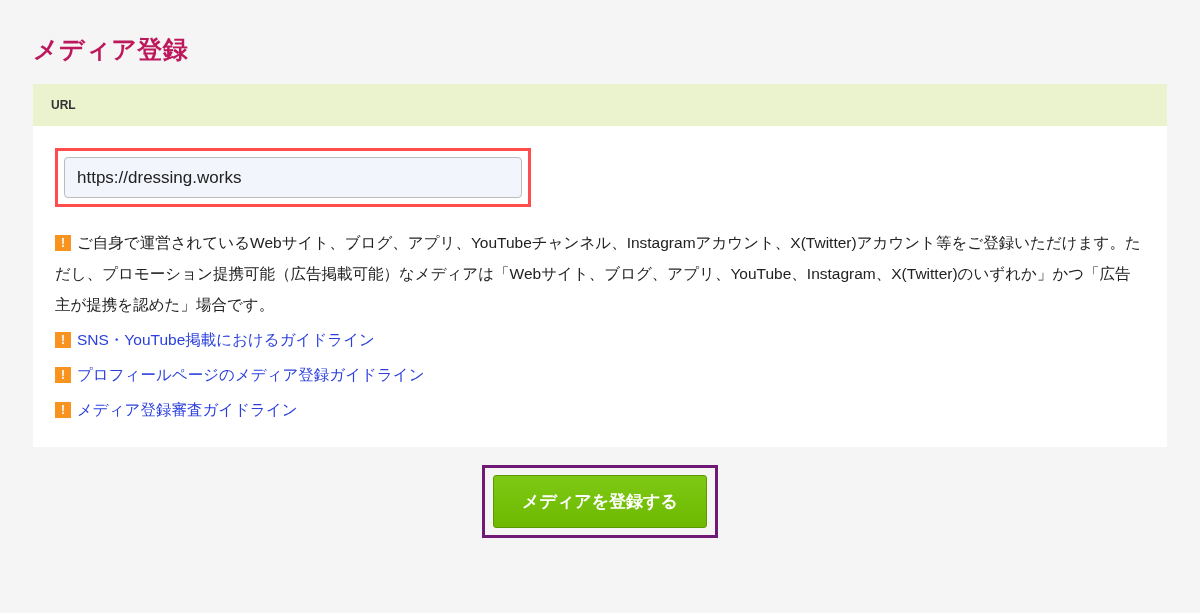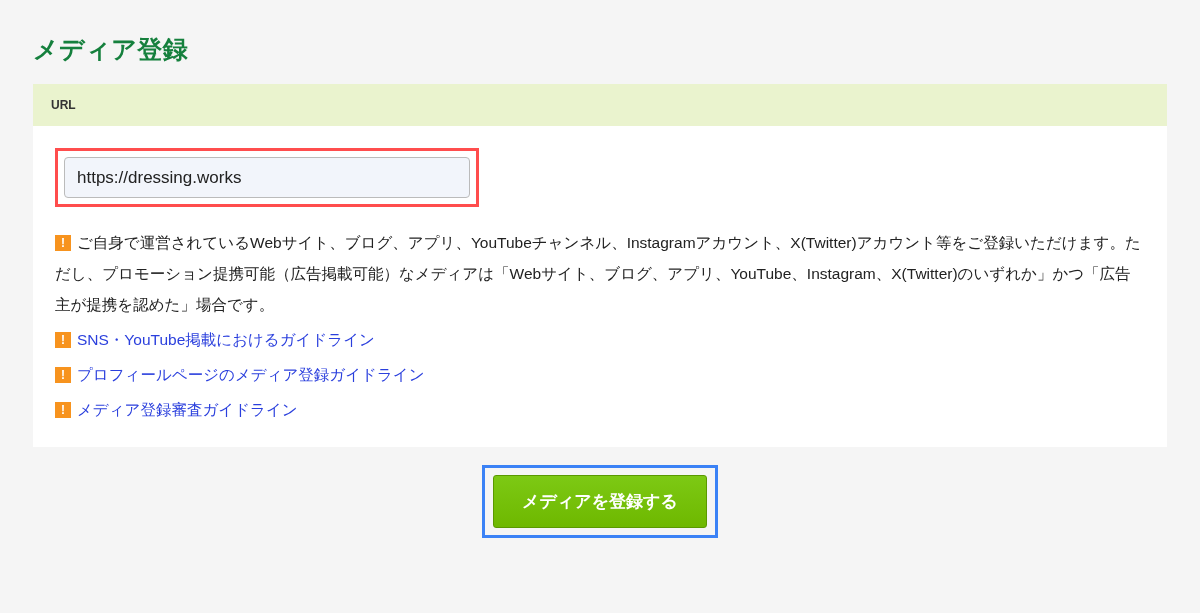--- a/index.html
+++ b/index.html
@@ -1,29 +1,29 @@
 <!DOCTYPE html>
 <html><head>
   <meta charset="utf-8">
   <style>
     * { margin: 0; padding: 0; box-sizing: border-box; }
     body { font-family: -apple-system, BlinkMacSystemFont, "Hiragino Sans", "Hiragino Kaku Gothic ProN", Meiryo, sans-serif; background: #f5f5f5; padding: 18px; width: 1200px; }
     .container { padding: 15px 15px 0px 15px; }
-    .page-title { font-size: 25px; font-weight: bold; color: #15803d; margin-bottom: 18px; letter-spacing: 0.5px; }
+    .page-title { font-size: 25px; font-weight: bold; color: #be185d; margin-bottom: 18px; letter-spacing: 0.5px; }
     .section-header { background: #eaf3ce; padding: 14px 18px; font-size: 12px; font-weight: bold; color: #333; }
     .content-box { background: #fff; padding: 22px 22px 26px 22px; }
     .highlight-box { display: inline-block; border: 3px solid #ff4d4d; padding: 6px; margin-bottom: 20px; }
-    .url-input { width: 406px; height: 41px; padding: 8px 12px; font-size: 17px; border: 1px solid #bbb; border-radius: 4px; background: #f2f5fb; color: #222; outline: none; }
+    .url-input { width: 458px; height: 41px; padding: 8px 12px; font-size: 17px; border: 1px solid #bbb; border-radius: 4px; background: #f2f5fb; color: #222; outline: none; }
     .info-text { font-size: 15.5px; color: #222; line-height: 2.0; margin-bottom: 10px; }
     .bullet-icon { display: inline-block; width: 16px; height: 16px; background: #f7931e; color: #fff; font-size: 12px; font-weight: bold; text-align: center; line-height: 16px; vertical-align: middle; margin-right: 6px; position: relative; top: -1px; }
     .link-line { margin-bottom: 14px; font-size: 15.5px; }
     .link-line:last-child { margin-bottom: 0; margin-top: 9px; }
     .link-line a { color: #2a3fdd; text-decoration: none; }
     .button-row { text-align: center; padding: 18px 0 8px 0; }
-    .button-highlight { display: inline-block; border: 3px solid #3b82f6; padding: 7px 8px; }
+    .button-highlight { display: inline-block; border: 3px solid #701a75; padding: 7px 8px; }
     .register-btn { display: inline-block; background: #6fbf00; background: linear-gradient(#7dc914, #6eb800); color: #fff; font-size: 17px; font-weight: bold; padding: 14px 28px; border: 1px solid #5a9900; border-radius: 3px; cursor: pointer; min-width: 200px; text-align: center; }
   </style>
 </head>
 <body>
 
 <div class="container">
   <h1 class="page-title">メディア登録</h1>
 
   <div class="section-header">URL</div>
 

